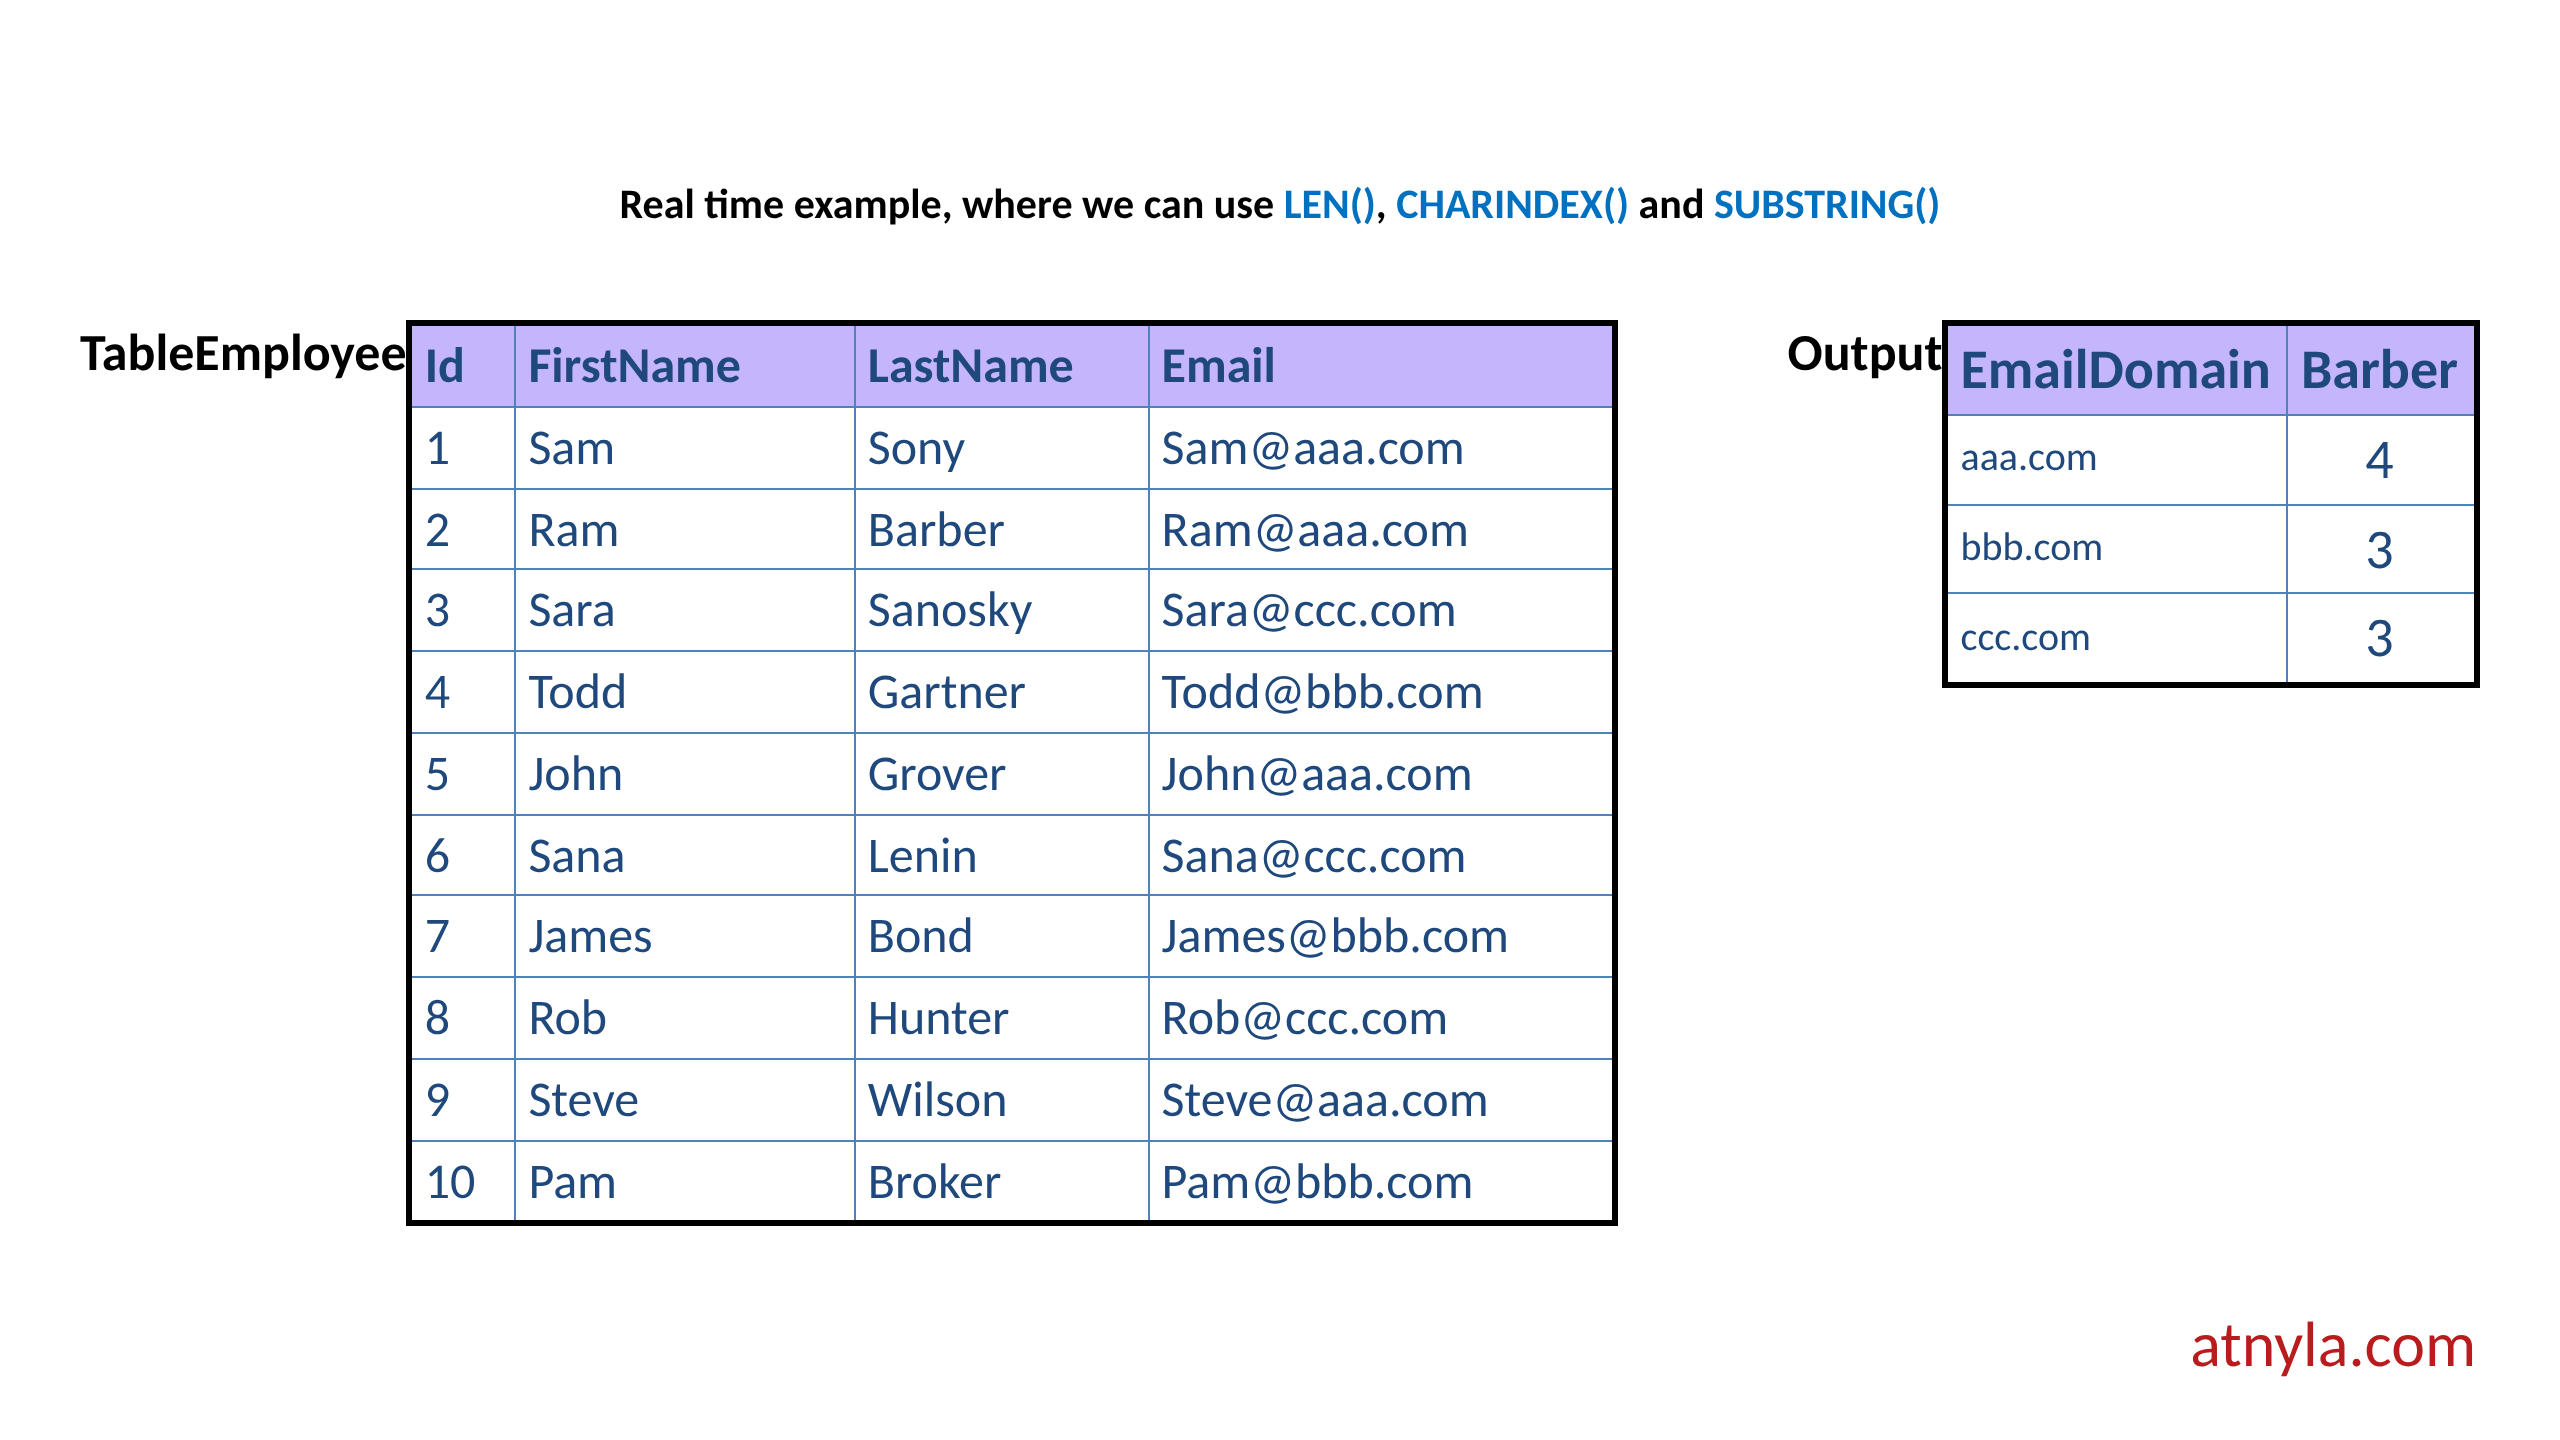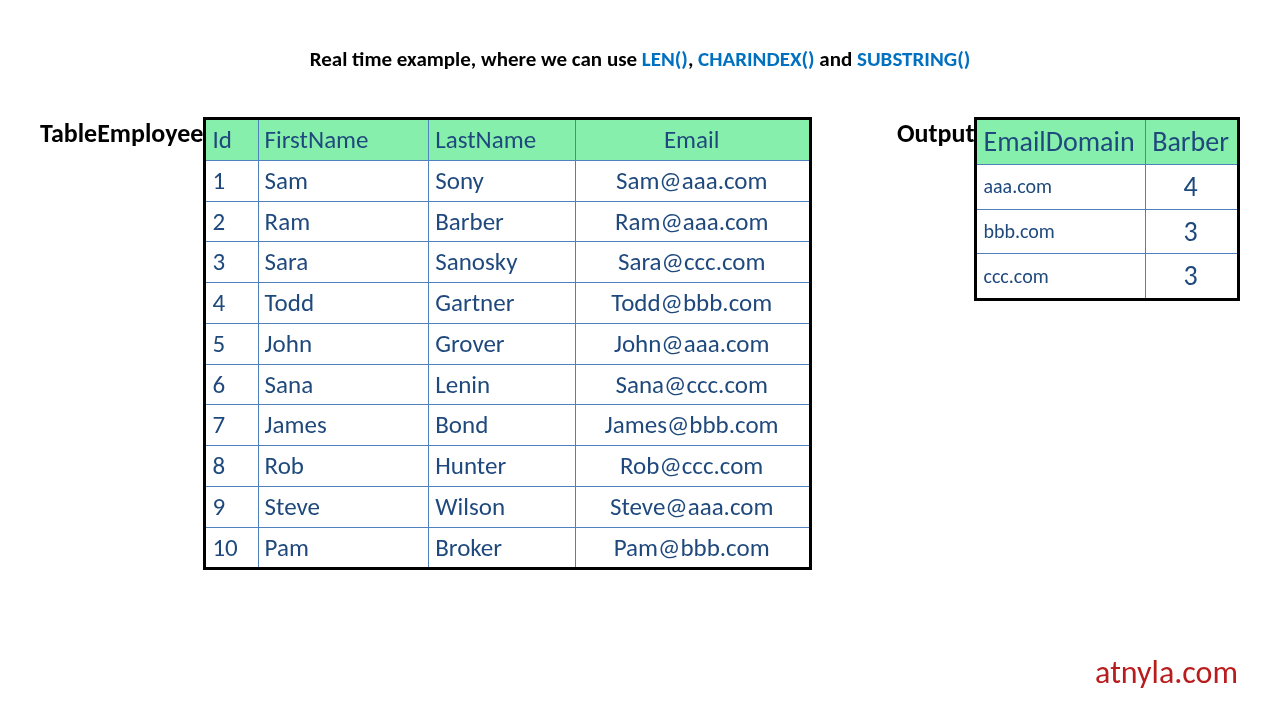--- a/index.html
+++ b/index.html
@@ -13,20 +13,21 @@
       background: #ffffff;
       font-family: Calibri, Arial, sans-serif;
       position: relative;
     }
     .header {
       text-align: center;
       padding-top: 46px;
       font-size: 21px;
       font-weight: bold;
       color: #000;
+      margin-top: 43px;
     }
     .header .fn {
       color: #0070c0;
     }
     .tables-container {
       display: flex;
       padding: 0 40px;
       gap: 85px;
       margin-top: 45px;
       align-items: flex-start;
@@ -49,27 +50,27 @@
     td {
       border: 1px solid #4f81bd;
       padding: 3px 8px 3px 6px;
       font-size: 25px;
       color: #1f497d;
       text-align: left;
       line-height: 1.35;
       vertical-align: middle;
     }
     thead td {
-      background: #86efac;
-      font-weight: normal;
+      background: #c4b5fd;
+      font-weight: bold;
     }
     .emp-id   { width: 60px; }
     .emp-fn   { width: 200px; }
     .emp-ln   { width: 165px; }
-    .emp-em   { width: 260px; text-align: center; }
+    .emp-em   { width: 260px; }
     .out-dom  { width: 205px; font-size: 20px; }
     .out-tot  { width: 90px; text-align: center; font-size: 28px; }
     thead .out-dom, thead .out-tot { font-size: 28px; }
     .footer {
       position: absolute;
       bottom: 28px;
       right: 42px;
       font-size: 32px;
       color: #b91c1c;
     }

